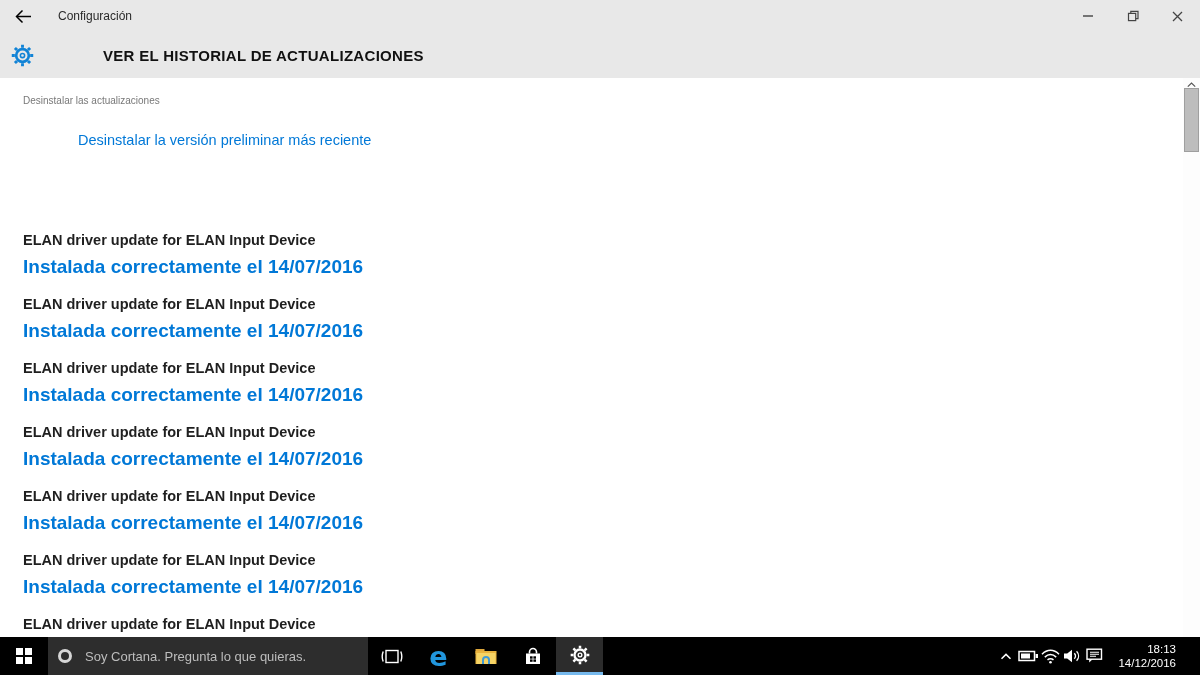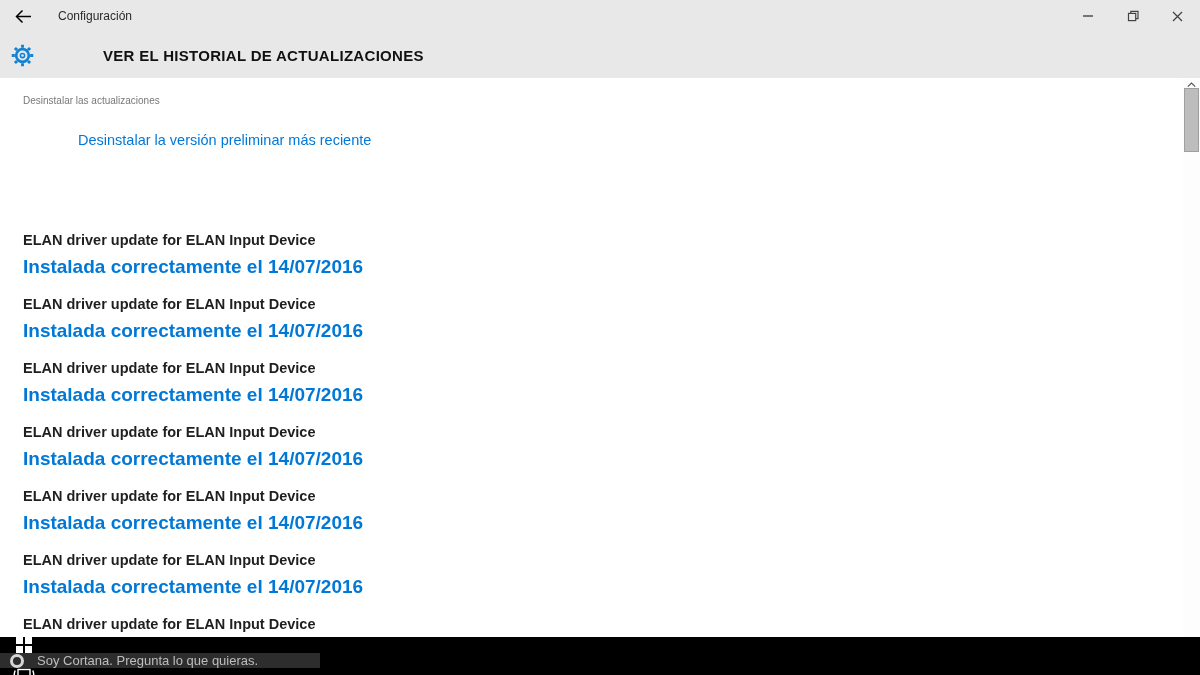--- a/index.html
+++ b/index.html
@@ -32,21 +32,21 @@
   .update-item { margin-bottom:17px; }
   .u-title { font-size:14.5px; color:#1f1f1f; line-height:20px; }
   .u-status { display:block; font-size:19px; color:#0078d7; line-height:20px; margin-top:7px; text-decoration:none; cursor:pointer; }
 
   
   .scrollbar { position:absolute; top:78px; right:0; width:17px; height:559px; background:#fdfdfd; }
   .sb-arrow { height:14px; display:flex; align-items:center; justify-content:center; cursor:pointer; }
   .sb-thumb { position:absolute; top:10px; left:1px; width:15px; height:64px; background:#bdbdbd; border:1px solid #9f9f9f; cursor:pointer; }
 
   
-  .taskbar { position:absolute; bottom:0; left:0; right:0; height:38px; background:#000; display:flex; align-items:stretch;flex-direction:column; }
+  .taskbar { position:absolute; bottom:0; left:0; right:0; height:38px; background:#000; display:flex; align-items:stretch; }
   .start-btn { width:48px; border:none; background:transparent; display:flex; align-items:center; justify-content:center; padding:0; cursor:pointer; }
   .winlogo { display:grid; grid-template-columns:7px 7px; grid-template-rows:7px 7px; gap:2px; }
   .winlogo span { background:#fff; }
   .search-box { width:320px; background:#2d2d2d; display:flex; align-items:center; padding:0 10px; cursor:text; }
   .cortana-ring { width:14px; height:14px; border:3px solid #d6d6d6; border-radius:50%; flex:none; }
   .search-text { margin-left:13px; font-size:13px; color:#bdbdbd; white-space:nowrap; overflow:hidden; }
   .tb-btn { width:47px; border:none; background:transparent; display:flex; align-items:center; justify-content:center; padding:0; cursor:pointer; }
   .tb-btn.active { background:#2c2c2c; border-bottom:3px solid #76b9ed; }
   .edge-e { color:#2196dd; font-size:27px; font-weight:bold; line-height:1; font-family:"DejaVu Sans", sans-serif; }
   .gear-white { color:#fff; display:flex; align-items:center; }

